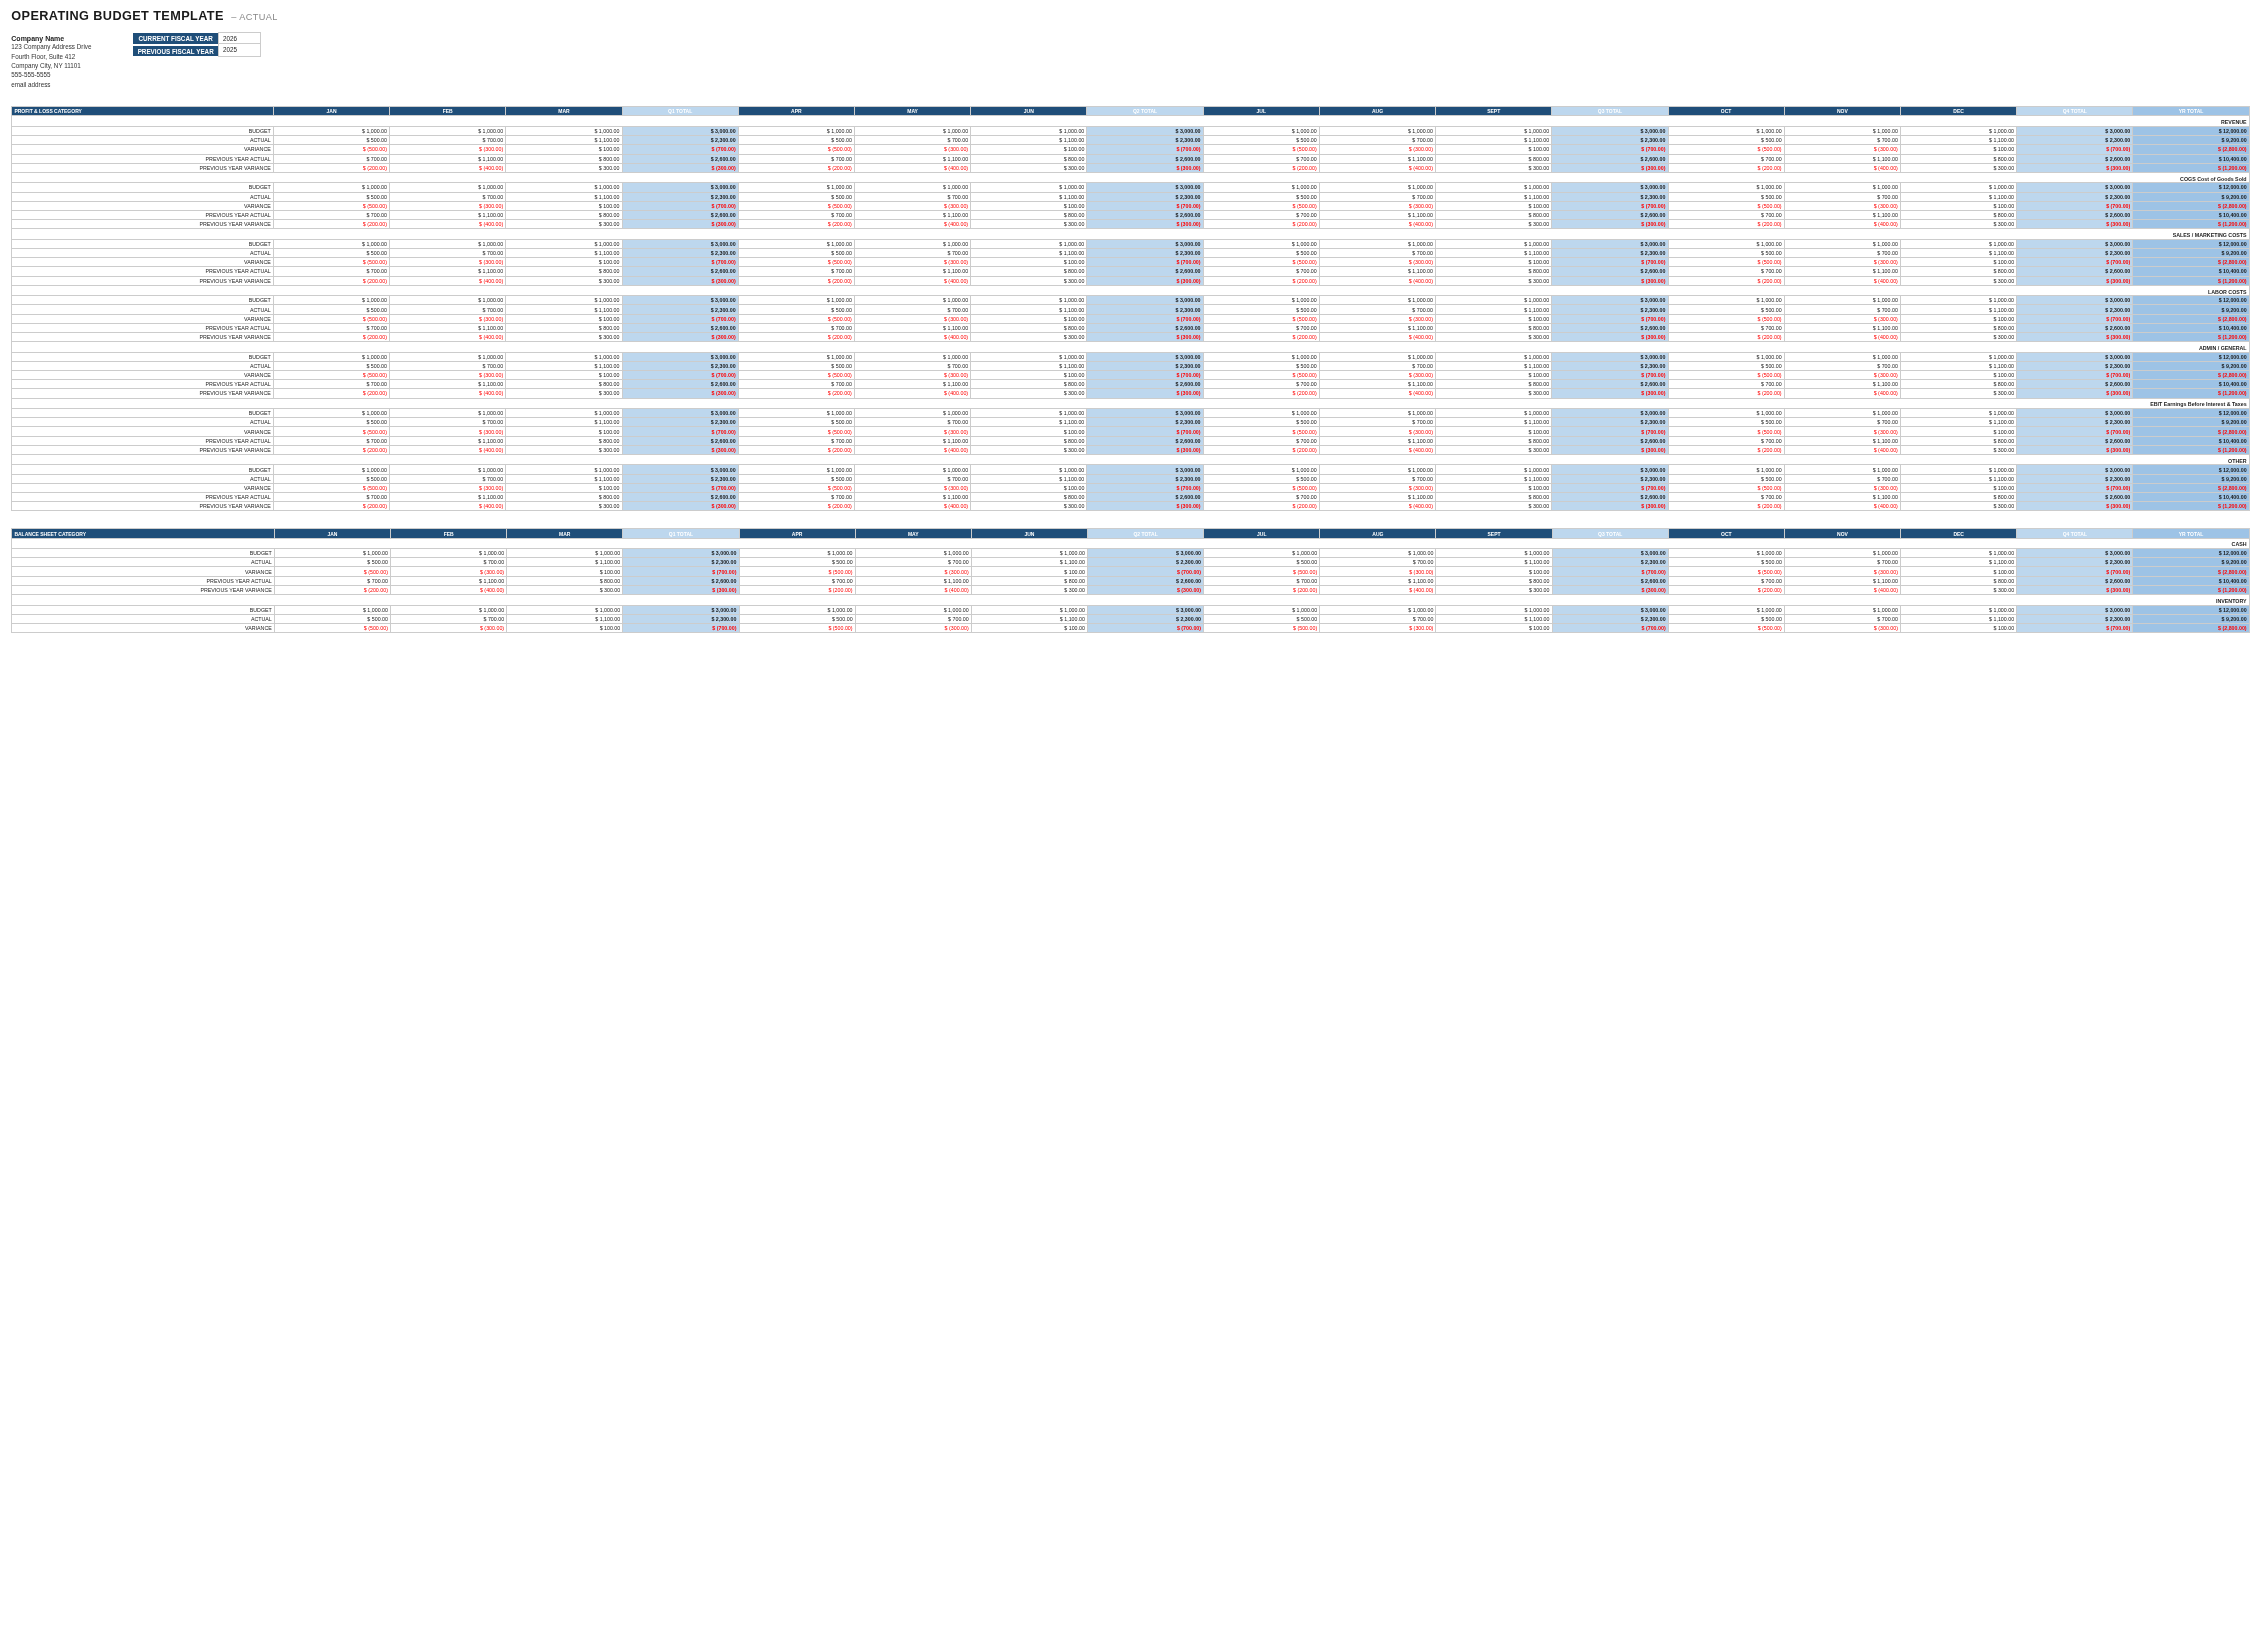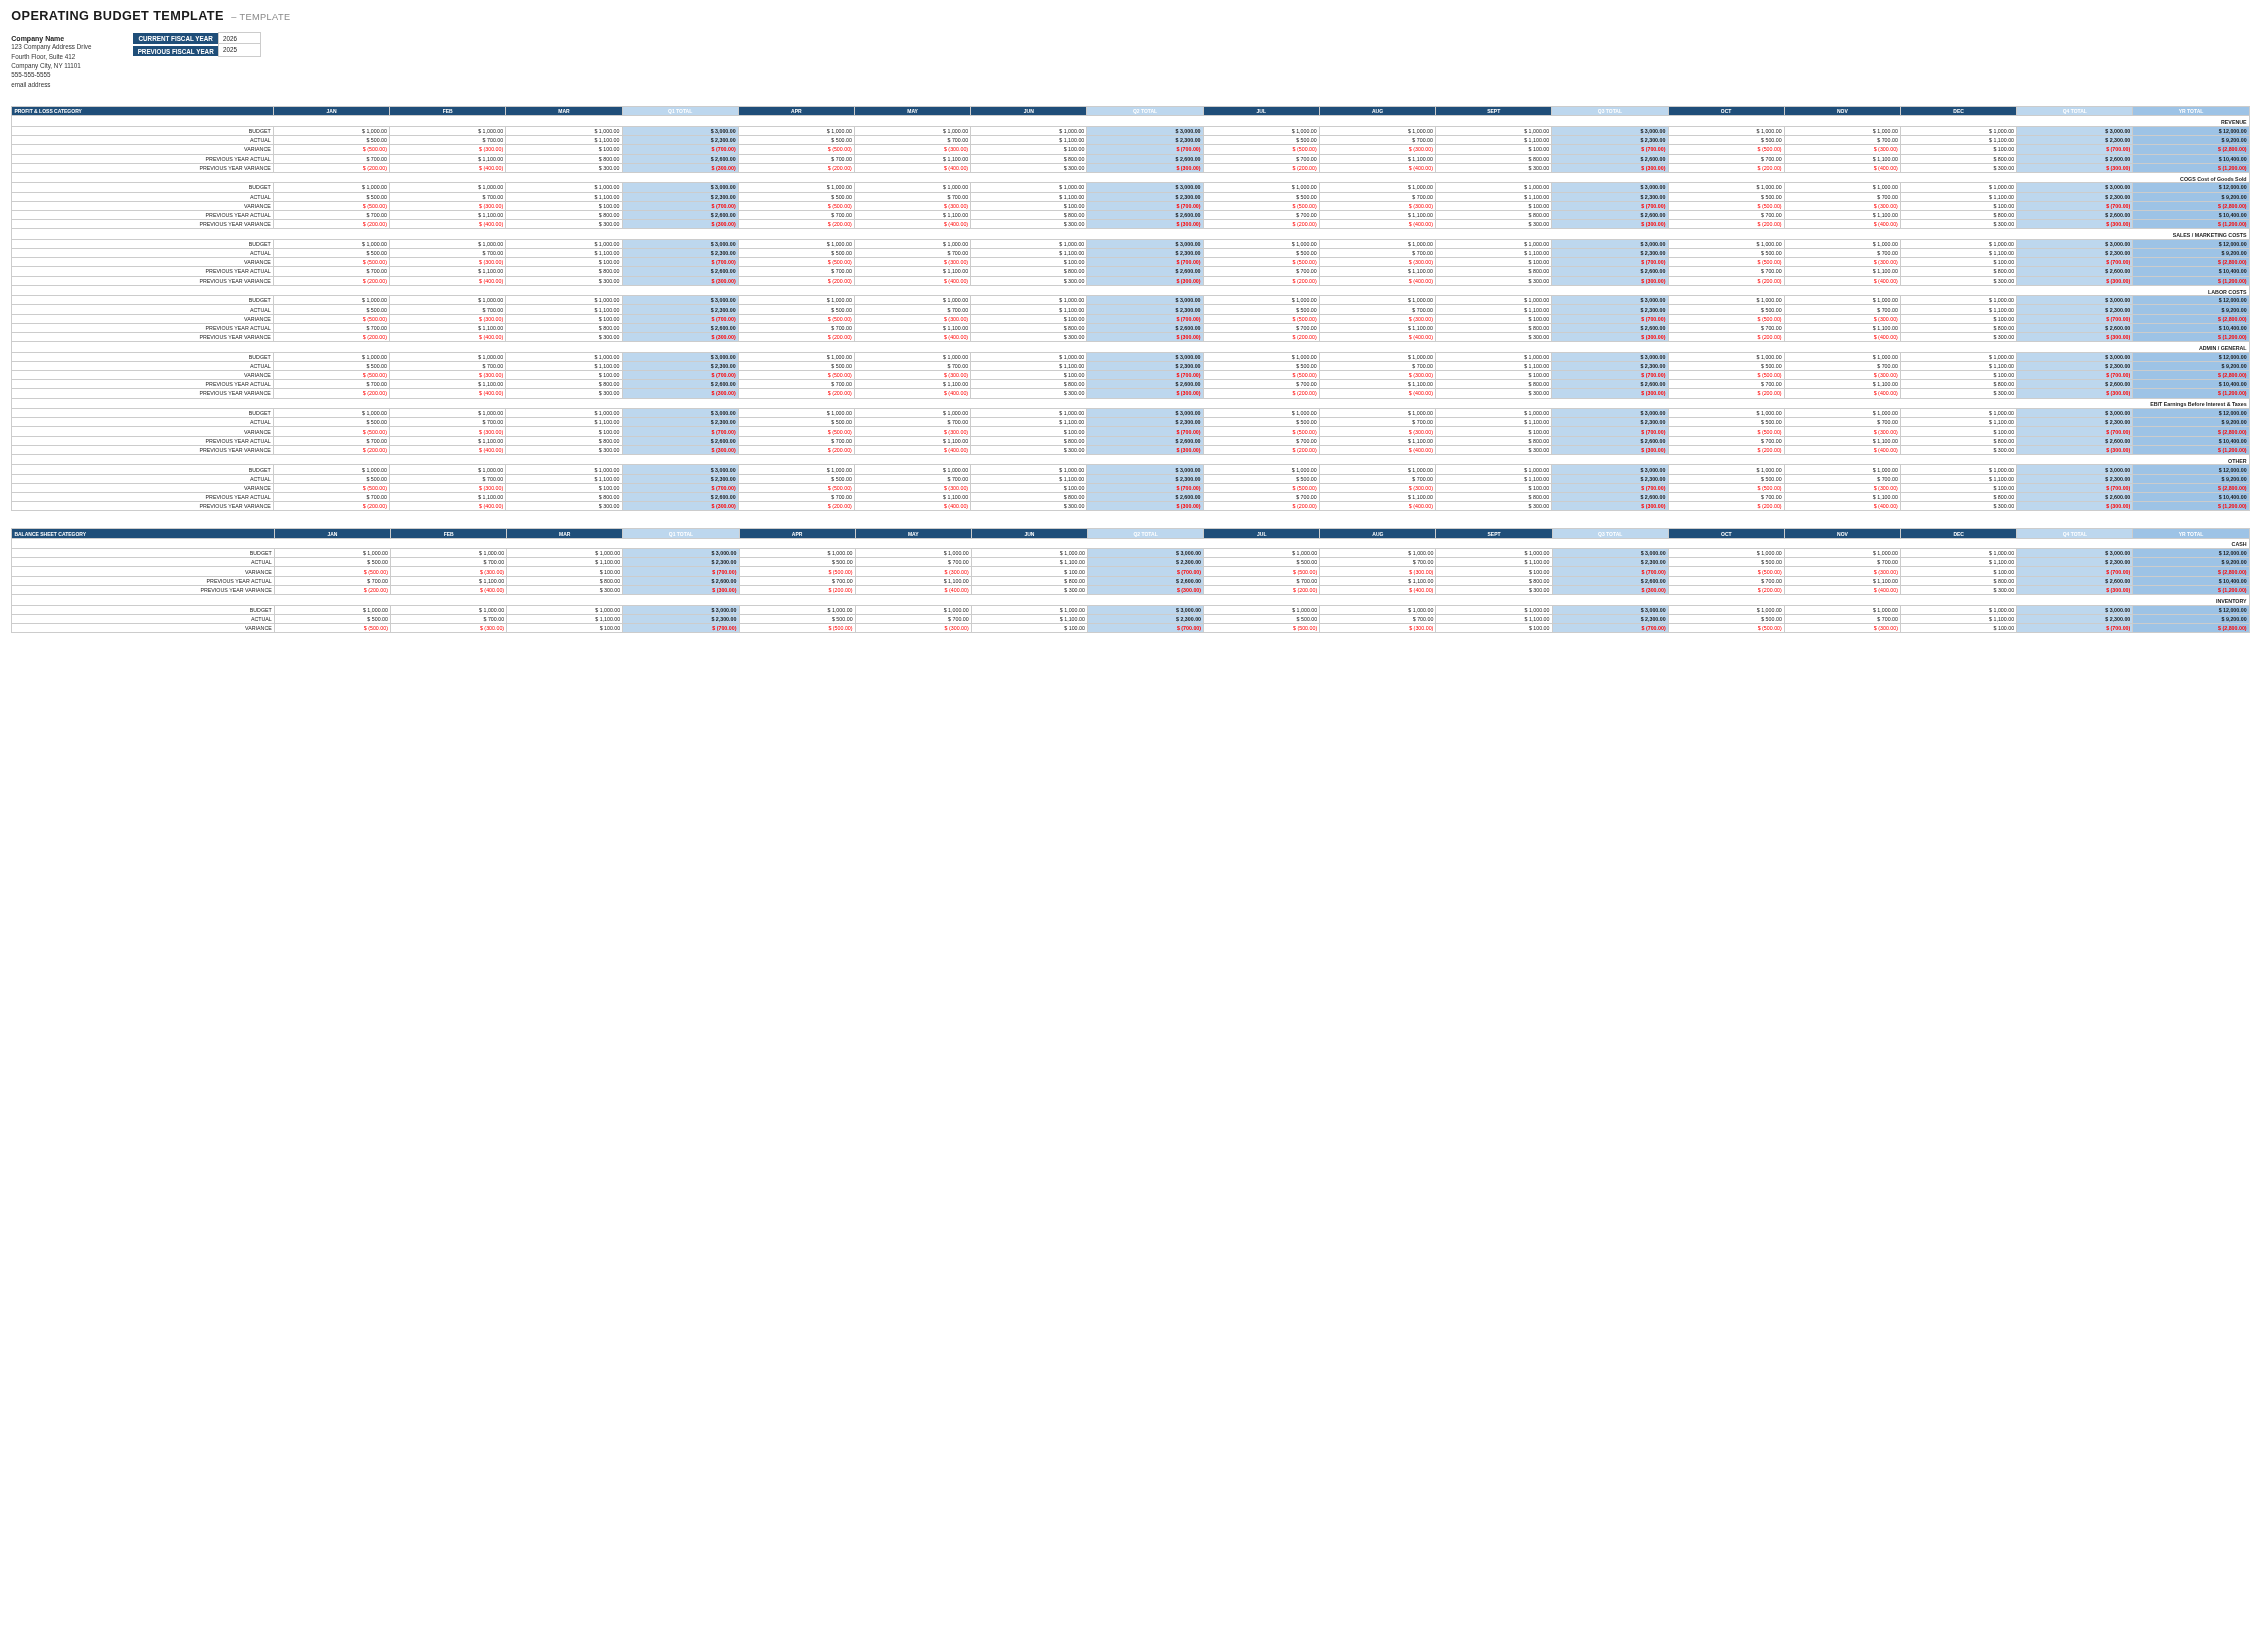--- a/index.html
+++ b/index.html
@@ -30,21 +30,21 @@
     .row-actual td { background: #fff; }
     .row-variance td { background: #fff; }
 
     .section-header td { background: #fff; font-weight: bold; font-size: 5.3px; padding-top: 2.8px; padding-bottom: 0.7px; }
   </style>
 </head>
 <body>
 
 <div>
   <span class="page-title">OPERATING BUDGET TEMPLATE</span>
-  <span class="page-title" style="font-size:9.2px;color:#888;font-weight:normal;margin-left:5.6px;">– TEMPLATE</span>
+  <span class="page-title" style="font-size:9.2px;color:#888;font-weight:normal;margin-left:5.6px;">– ACTUAL</span>
 </div>
 
 <div style="display:flex; margin-top:5.6px; gap: 42px;">
   <div>
     <div class="company-name">Company Name</div>
     <div class="company-info">
       <div>123 Company Address Drive</div>
       <div>Fourth Floor, Suite 412</div>
       <div>Company City, NY 11101</div>
       <div>555-555-5555</div>

